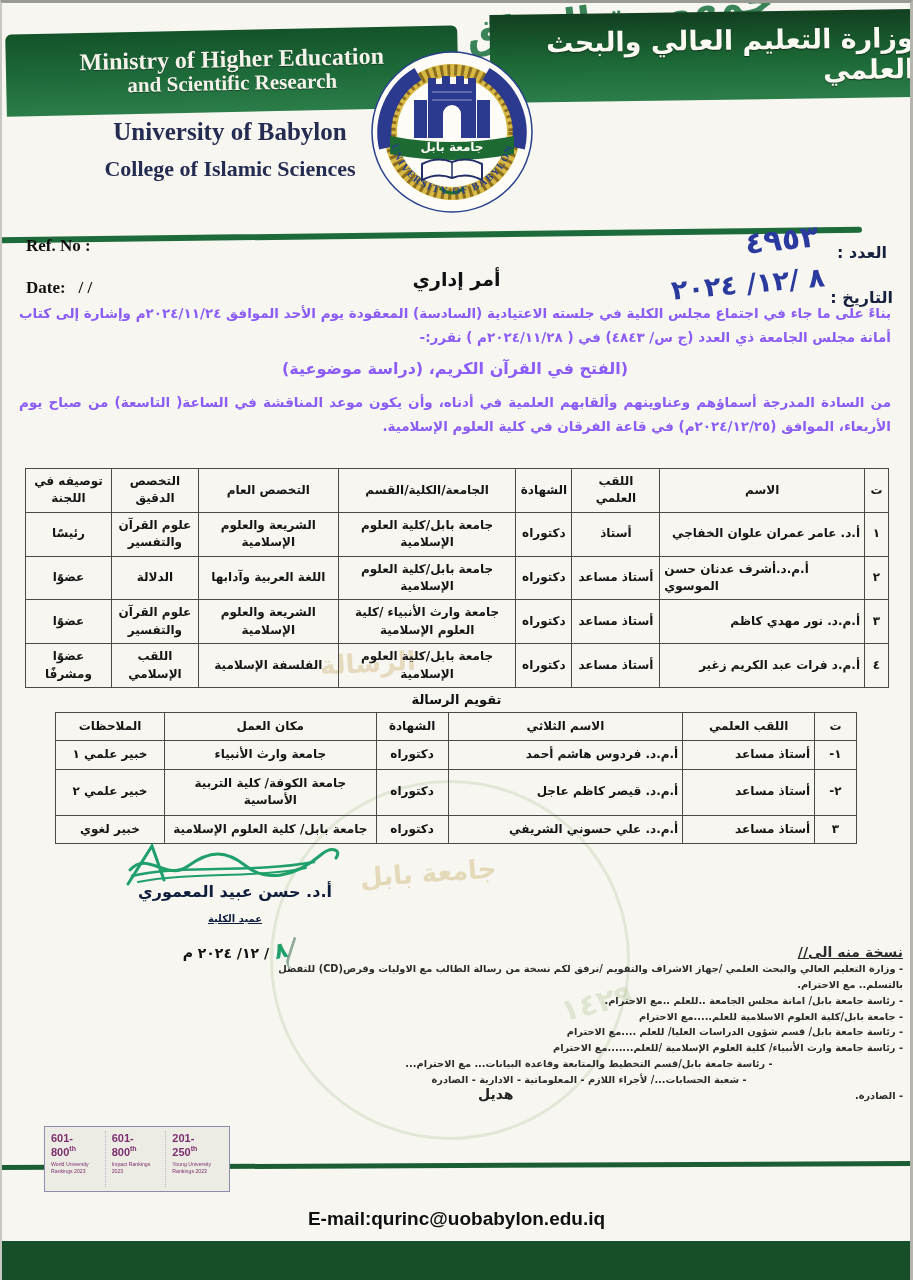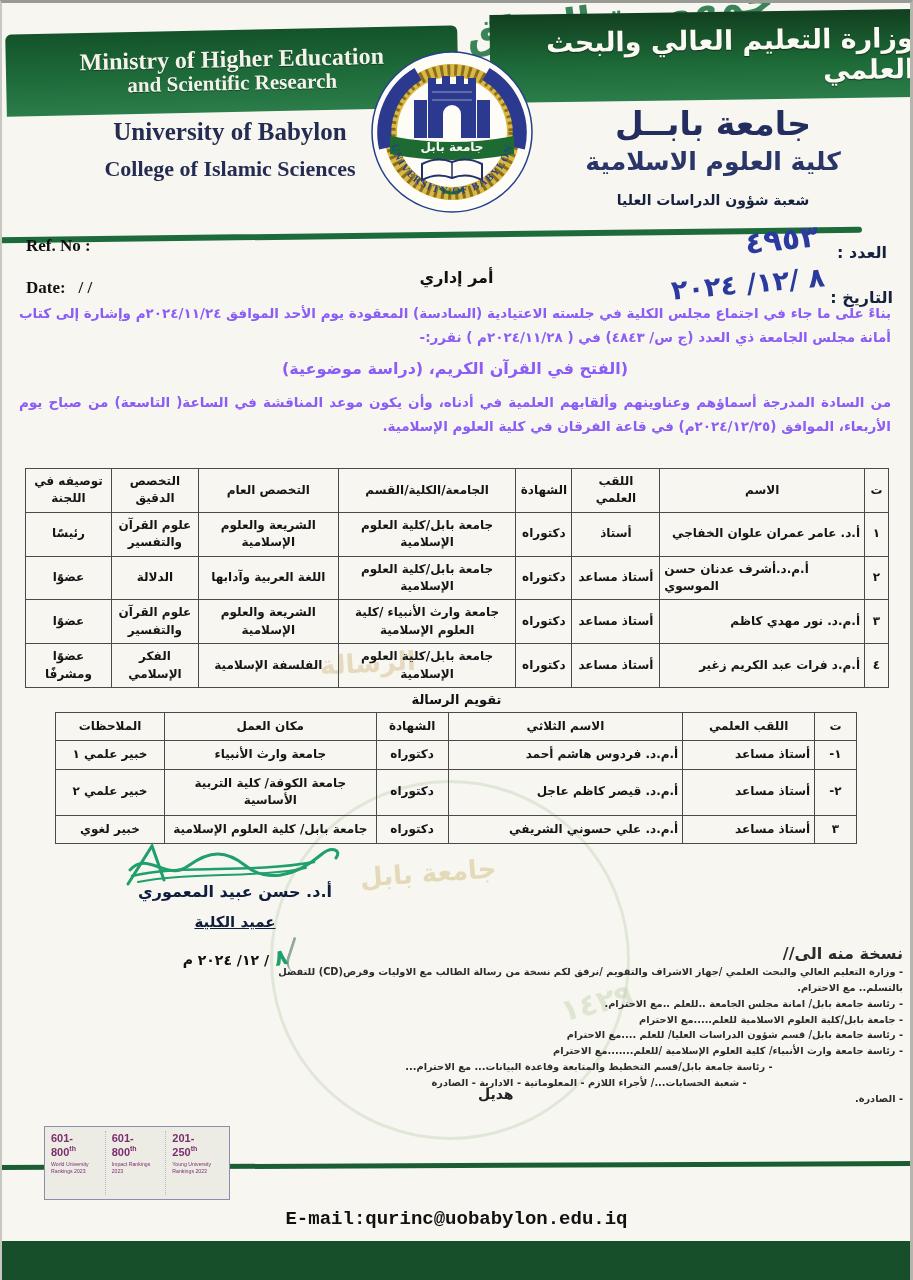--- a/index.html
+++ b/index.html
@@ -66,65 +66,65 @@
 
   
   .ref-en{ position:absolute; left:26px; top:236px; color:#111; font-family:"Liberation Serif", serif; font-weight:bold; font-size:17px; z-index:3;}
   .ref-en .date{ margin-top:22px; }
   .num-label{ position:absolute; right:26px; top:243px; font-size:16px; font-weight:bold; color:#15213f; z-index:3;}
   .num-value{ position:absolute; right:95px; top:222px; font-size:30px; color:#2b3a9e; transform:rotate(-6deg); letter-spacing:4px; z-index:3; font-weight:bold;}
   .date-label{ position:absolute; right:20px; top:288px; font-size:16px; font-weight:bold; color:#15213f; z-index:3;}
   .date-value{ position:absolute; right:88px; top:268px; font-size:27px; color:#2b3a9e; transform:rotate(-5deg); letter-spacing:3px; z-index:3; font-weight:bold;}
 
   
-  .order-title{ position:absolute; left:0; top:268px; width:913px; text-align:center; font-size:16px; font-weight:bold; color:#111; z-index:3;}
+  .order-title{ position:absolute; left:0; top:268px; width:913px; text-align:center; font-size:19px; font-weight:bold; color:#111; z-index:3;}
   .body-text{ position:absolute; right:22px; top:302px; width:872px; z-index:3; color:#8b5cf6; }
   .body-text p{ margin:0 0 4px 0; font-size:13.5px; font-weight:600; line-height:1.75; text-align:justify; }
   .body-text .p2{ text-align:right; }
   .thesis-title{ text-align:center !important; font-size:16px !important; font-weight:bold !important; margin:6px 0 8px 0 !important; }
 
   
   table{ border-collapse:collapse; background:transparent; }
   td,th{ border:1.2px solid #4a4a4a; font-size:12px; font-weight:bold; color:#151515; padding:4px 4px; text-align:center; vertical-align:middle; line-height:1.45; }
   .tbl1{ position:absolute; right:24px; top:468px; width:864px; z-index:3; }
   .tbl2{ position:absolute; right:56px; top:712px; width:802px; z-index:3; }
   .tbl2 td, .tbl2 th{ padding:5px 4px; }
   .eval-title{ position:absolute; left:0; top:692px; width:913px; text-align:center; font-size:13px; font-weight:bold; z-index:3; color:#111; }
 
   
   .sig-scribble{ position:absolute; left:118px; top:840px; z-index:4; }
   .sig-block{ position:absolute; left:120px; top:882px; width:230px; text-align:center; z-index:4; color:#0f1e3d; }
   .sig-name{ font-size:16px; font-weight:bold; }
-  .sig-title{ font-size:15px; font-weight:bold; margin-top:12px; text-decoration:underline; }
+  .sig-title{ font-size:10px; font-weight:bold; margin-top:12px; text-decoration:underline; }
   .sig-date{ font-size:14px; font-weight:bold; margin-top:14px; direction:rtl; color:#111; }
   .sig-day{ color:#1fa06a; font-size:22px; display:inline-block; transform:rotate(-12deg); font-weight:bold; }
 
   
   .dist{ position:absolute; right:10px; top:944px; width:628px; z-index:3; color:#2c2c2c; }
-  .dist .head{ font-size:16px; font-weight:bold; text-align:right; margin-bottom:1px; }
+  .dist .head{ font-size:14px; font-weight:bold; text-decoration:underline; text-align:right; margin-bottom:1px; }
   .dist ul{ list-style:none; margin:0; padding:0; }
   .dist li{ font-size:9.8px; font-weight:600; line-height:1.62; text-align:right; }
   .dist li:nth-child(n+6){ text-align:center; }
   .handwritten-note{ position:absolute; left:478px; top:1086px; font-size:14px; font-weight:bold; color:#222; z-index:3; }
 
   
   .badges{
-    position:absolute; left:44px; top:1126px; width:186px; height:74px; z-index:3;
+    position:absolute; left:44px; top:1126px; width:186px; height:66px; z-index:3;
     background:#edece4; border:1px solid #8d8db0; display:flex; padding:4px 3px; gap:3px;
   }
   .badge{ flex:1; border-right:1px dotted #b8b8c8; padding:2px 3px; }
   .badge:last-child{ border-right:none; }
   .badge .rank{ color:#7b2d6e; font-size:11px; font-weight:bold; line-height:1.05; font-family:"Liberation Sans", sans-serif; }
   .badge .rank sup{ font-size:7px; }
   .badge .cap{ color:#7b2d6e; font-size:5.2px; margin-top:3px; line-height:1.3; font-family:"Liberation Sans", sans-serif; }
 
   
   .email{
     position:absolute; left:0; top:1208px; width:913px; text-align:center; z-index:3;
-    font-family:Liberation Mono, monospace; font-weight:bold; font-size:19px; color:#101010;
+    font-family:Liberation Sans, sans-serif; font-weight:bold; font-size:19px; color:#101010;
   }
 
   
   .wm-circle{
     position:absolute; left:270px; top:780px; width:360px; height:360px; border-radius:50%;
     border:3px solid rgba(170,195,150,.28); z-index:1;
   }
   .wm-text1{
     position:absolute; left:360px; top:858px; font-size:26px; font-weight:bold; z-index:1;
     color:rgba(205,185,120,.45); transform:rotate(-4deg); direction:rtl;
@@ -160,25 +160,20 @@
 
   <div class="en-titles">
     <div class="u">University of Babylon</div>
     <div class="c">College of Islamic Sciences</div>
   </div>
 
   <div class="banner-right ar">
     <span>وزارة التعليم العالي والبحث العلمي</span>
   </div>
 
-  <div class="ar-titles ar">
-    <div class="u">جامعة بابــل</div>
-    <div class="c">كلية العلوم الاسلامية</div>
-    <div class="d">شعبة شؤون الدراسات العليا</div>
-  </div>
 
   <div class="logo">
     <svg width="164" height="170" viewBox="0 0 164 170">
       <circle cx="82" cy="84" r="80" fill="#fdfcf6" stroke="#27408b" stroke-width="1.5"></circle>
       <circle cx="82" cy="84" r="68" fill="#d9b945"></circle>
       <circle cx="82" cy="84" r="62" fill="none" stroke="#8a6d1f" stroke-width="11" stroke-dasharray="3 4"></circle>
       <circle cx="82" cy="84" r="55" fill="#fdfcf6"></circle>
       <path d="M16,100 A68,68 0 0 1 48,26" fill="none" stroke="#2b3a8f" stroke-width="14"></path>
       <path d="M148,100 A68,68 0 0 0 116,26" fill="none" stroke="#2b3a8f" stroke-width="14"></path>
 
@@ -283,21 +278,21 @@
       <td>علوم القرآن والتفسير</td>
           <td>عضوًا</td>
     </tr>
     <tr>
       <td>٤</td>
           <td style="text-align:right">أ.م.د فرات عبد الكريم زغير</td>
       <td>أستاذ مساعد</td>
           <td>دكتوراه</td>
       <td>جامعة بابل/كلية العلوم الإسلامية</td>
           <td>الفلسفة الإسلامية</td>
-      <td>الفكر الإسلامي</td>
+      <td>اللقب الإسلامي</td>
           <td>عضوًا ومشرفًا</td>
     </tr>
   </tbody>
     </table>
 
   <div class="eval-title ar">تقويم الرسالة</div>
   <table class="tbl2 ar">
     <colgroup>
       <col style="width:42px">
         <col style="width:132px">

